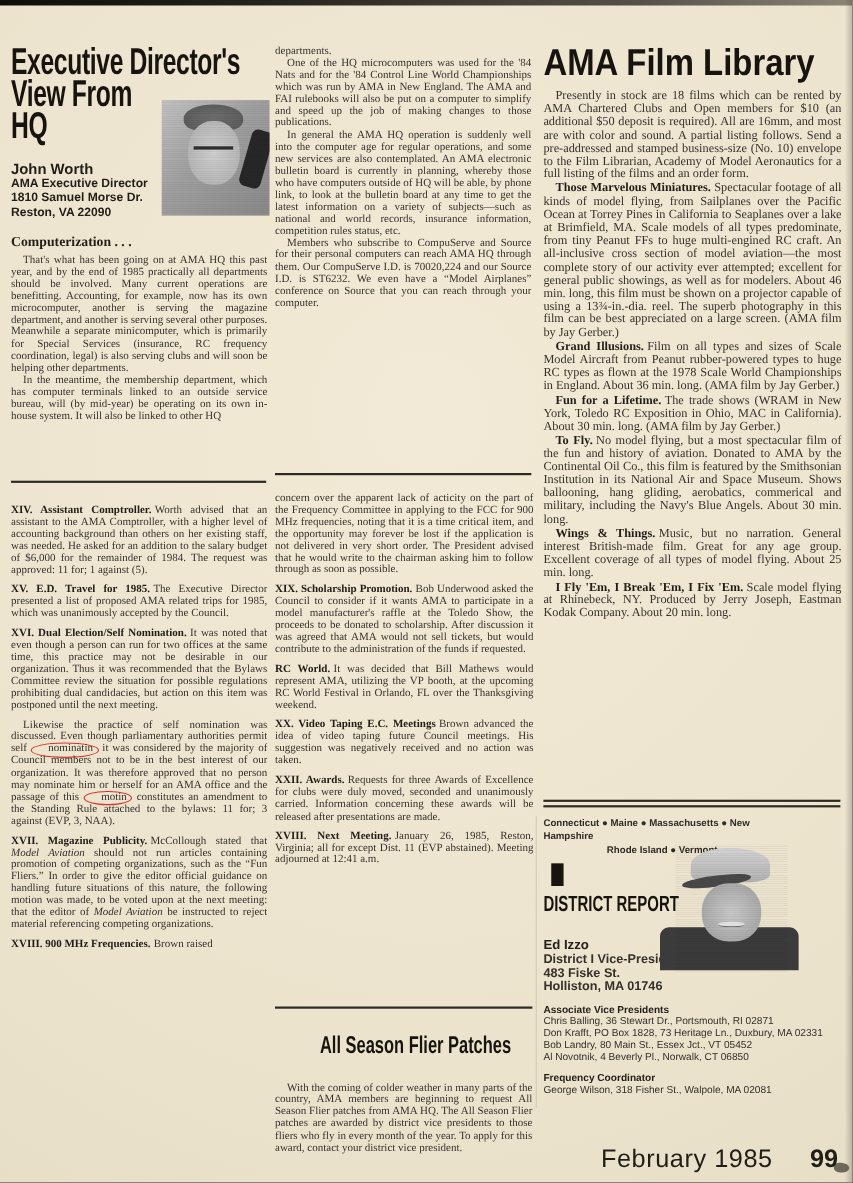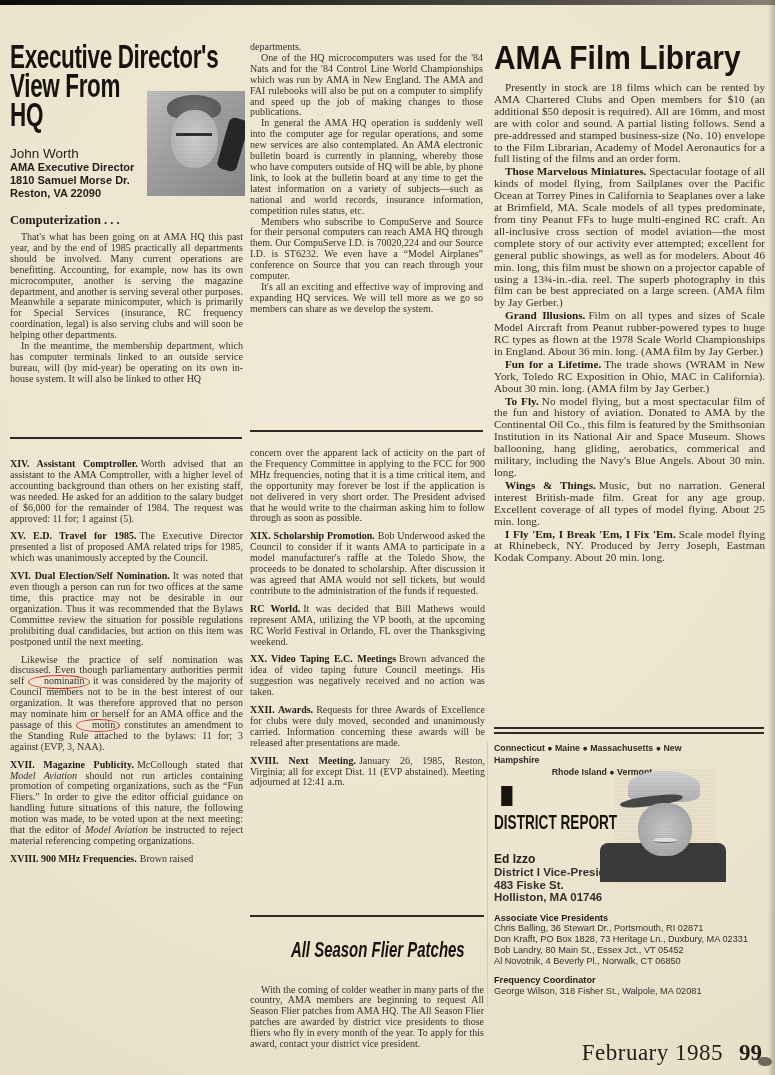--- a/index.html
+++ b/index.html
@@ -26,21 +26,21 @@
   .rh { font-weight:bold; color:#211e18; margin-right:3px; }
   .it { font-style:italic; }
 
   .display { font-family:"Liberation Sans", sans-serif; font-weight:bold; color:#17140f; }
 
   .exec-head { margin:0; }
   .exec-head .xl { display:block; font-size:34px; line-height:29px; letter-spacing:-0.5px;
     transform:scaleX(0.66); transform-origin:0 50%; white-space:nowrap; }
 
   .byline { margin-top:17px; font-family:"Liberation Sans", sans-serif; color:#211e18; }
-  .by-name { font-weight:normal; font-size:13.5px; line-height:15px; }
+  .by-name { font-weight:bold; font-size:13.5px; line-height:15px; }
   .by-line { font-weight:bold; font-size:11px; line-height:13px; }
 
   .run-head { font-size:12.5px; font-weight:bold; color:#211e18; margin:13px 0 4px 0; }
 
   .photo { position:absolute; overflow:visible; filter:grayscale(1) contrast(0.95); }
   .photo .frame { position:absolute; inset:0; overflow:hidden;
     background:linear-gradient(135deg,#c9c5bb 0%, #a5a197 45%, #8d897f 100%); }
   .halftone { position:absolute; inset:0;
     background-image:repeating-linear-gradient(0deg, rgba(0,0,0,0.05) 0 1px, transparent 1px 2px); }
   .jw-hair { position:absolute; top:4%; left:20%; width:56%; height:24%;
@@ -75,21 +75,21 @@
 
   .ec-head-row { display:flex; justify-content:space-between; align-items:baseline;
     border-bottom:2px solid #2c2a24; padding-bottom:4px; margin-bottom:9px; }
   .ec-title { font-family:"Liberation Sans", sans-serif; font-weight:bold; font-size:14.5px; color:#17140f; }
   .ec-cont { font-style:italic; font-size:11.5px; color:#3a362f; }
 
   .circ { display:inline-block; border:1.6px solid #d8352a; border-radius:50%;
     padding:0 4px 1px 4px; margin:-2px 0; line-height:1.05; }
 
   #patches { left:250px; top:915px; width:234px; border-top:2.5px solid #2c2a24; padding-top:3px; }
-  .patches-title-wrap { text-align:center; margin:1px 0 5px 0;font-style:italic; }
+  .patches-title-wrap { text-align:center; margin:1px 0 5px 0; }
   .patches-title { display:inline-block; font-size:22px; line-height:22px;
     transform:scaleX(0.68); transform-origin:50% 50%; white-space:nowrap; }
 
   #col3 { left:494px; top:40px; width:271px; height:686px; overflow:hidden; }
   .fl-title { font-size:34px; line-height:34px; margin:0 0 8px 0;
     transform:scaleX(0.88); transform-origin:0 50%; white-space:nowrap; }
   .film { margin-top:1px; }
 
   #rule-col3 { left:494px; top:727px; width:270px; height:7px;
     border-top:2px solid #2c2a24; border-bottom:2px solid #2c2a24; }
@@ -105,21 +105,21 @@
   .d-title { font-size:20px; line-height:20px; margin:2px 0 0 0;
     transform:scaleX(0.68); transform-origin:0 50%; white-space:nowrap; }
   .d-vp { margin-top:21px; font-family:"Liberation Sans", sans-serif; color:#242019; }
   .d-vp-name { font-weight:bold; font-size:12px; line-height:13px; }
   .d-vp-line { font-size:11.5px; line-height:12.5px; font-weight:bold; color:#34302a; }
   .d-small { font-family:"Liberation Sans", sans-serif; font-size:9.2px; line-height:10.8px; color:#34302a; }
   .d-small-head { font-weight:bold; color:#211e18; margin-top:9px; }
   .d-editor { margin-top:14px; }
 
   #footer { left:494px; top:1040px; width:268px; display:flex; justify-content:flex-end;
-    align-items:baseline; gap:16px; font-family:Liberation Serif, serif; color:#211e18; }
+    align-items:baseline; gap:34px; font-family:Liberation Sans, sans-serif; color:#211e18; }
   .f-issue { font-size:23px; letter-spacing:0.5px; }
   .f-page { font-size:23px; font-weight:bold; }
 </style>
 </head>
 <body>
 
 <div class="page">
   <div class="top-edge"></div>
   <div class="right-shadow"></div>
   <div class="corner-mark"></div>
@@ -149,21 +149,20 @@
       <div class="jw-phone"></div>
       <div class="halftone"></div>
     </div>
   </div>
 
   <section class="abs" id="exec-col2">
     <p class="bt">departments.</p>
     <p class="bt ind">One of the HQ microcomputers was used for the '84 Nats and for the '84 Control Line World Championships which was run by AMA in New England. The AMA and FAI rulebooks will also be put on a computer to simplify and speed up the job of making changes to those publications.</p>
     <p class="bt ind">In general the AMA HQ operation is suddenly well into the computer age for regular operations, and some new services are also contemplated. An AMA electronic bulletin board is currently in planning, whereby those who have computers outside of HQ will be able, by phone link, to look at the bulletin board at any time to get the latest information on a variety of subjects—such as national and world records, insurance information, competition rules status, etc.</p>
     <p class="bt ind">Members who subscribe to CompuServe and Source for their personal computers can reach AMA HQ through them. Our CompuServe I.D. is 70020,224 and our Source I.D. is ST6232. We even have a “Model Airplanes” conference on Source that you can reach through your computer.</p>
-    <p class="bt ind">It's all an exciting and effective way of improving and expanding HQ services. We will tell more as we go so members can share as we develop the system.</p>
   </section>
 
   <div class="abs" id="rule-c1"></div>
   <div class="abs" id="rule-c2"></div>
 
   <section class="abs" id="ec-col1">
     <p class="bt item"><span class="rh">XIV. Assistant Comptroller.</span><span>Worth advised that an assistant to the AMA Comptroller, with a higher level of accounting background than others on her existing staff, was needed. He asked for an addition to the salary budget of $6,000 for the remainder of 1984. The request was approved: 11 for; 1 against (5).</span></p>
     <p class="bt item"><span class="rh">XV. E.D. Travel for 1985.</span><span>The Executive Director presented a list of proposed AMA related trips for 1985, which was unanimously accepted by the Council.</span></p>
     <p class="bt item"><span class="rh">XVI. Dual Election/Self Nomination.</span><span>It was noted that even though a person can run for two offices at the same time, this practice may not be desirable in our organization. Thus it was recommended that the Bylaws Committee review the situation for possible regulations prohibiting dual candidacies, but action on this item was postponed until the next meeting.</span></p>
     <p class="bt ind item"><span>Likewise the practice of self nomination was discussed. Even though parliamentary authorities permit self </span><span class="circ">nominatin</span><span> it was considered by the majority of Council members not to be in the best interest of our organization. It was therefore approved that no person may nominate him or herself for an AMA office and the passage of this </span><span class="circ">motin</span><span> constitutes an amendment to the Standing Rule attached to the bylaws: 11 for; 3 against (EVP, 3, NAA).</span></p>

